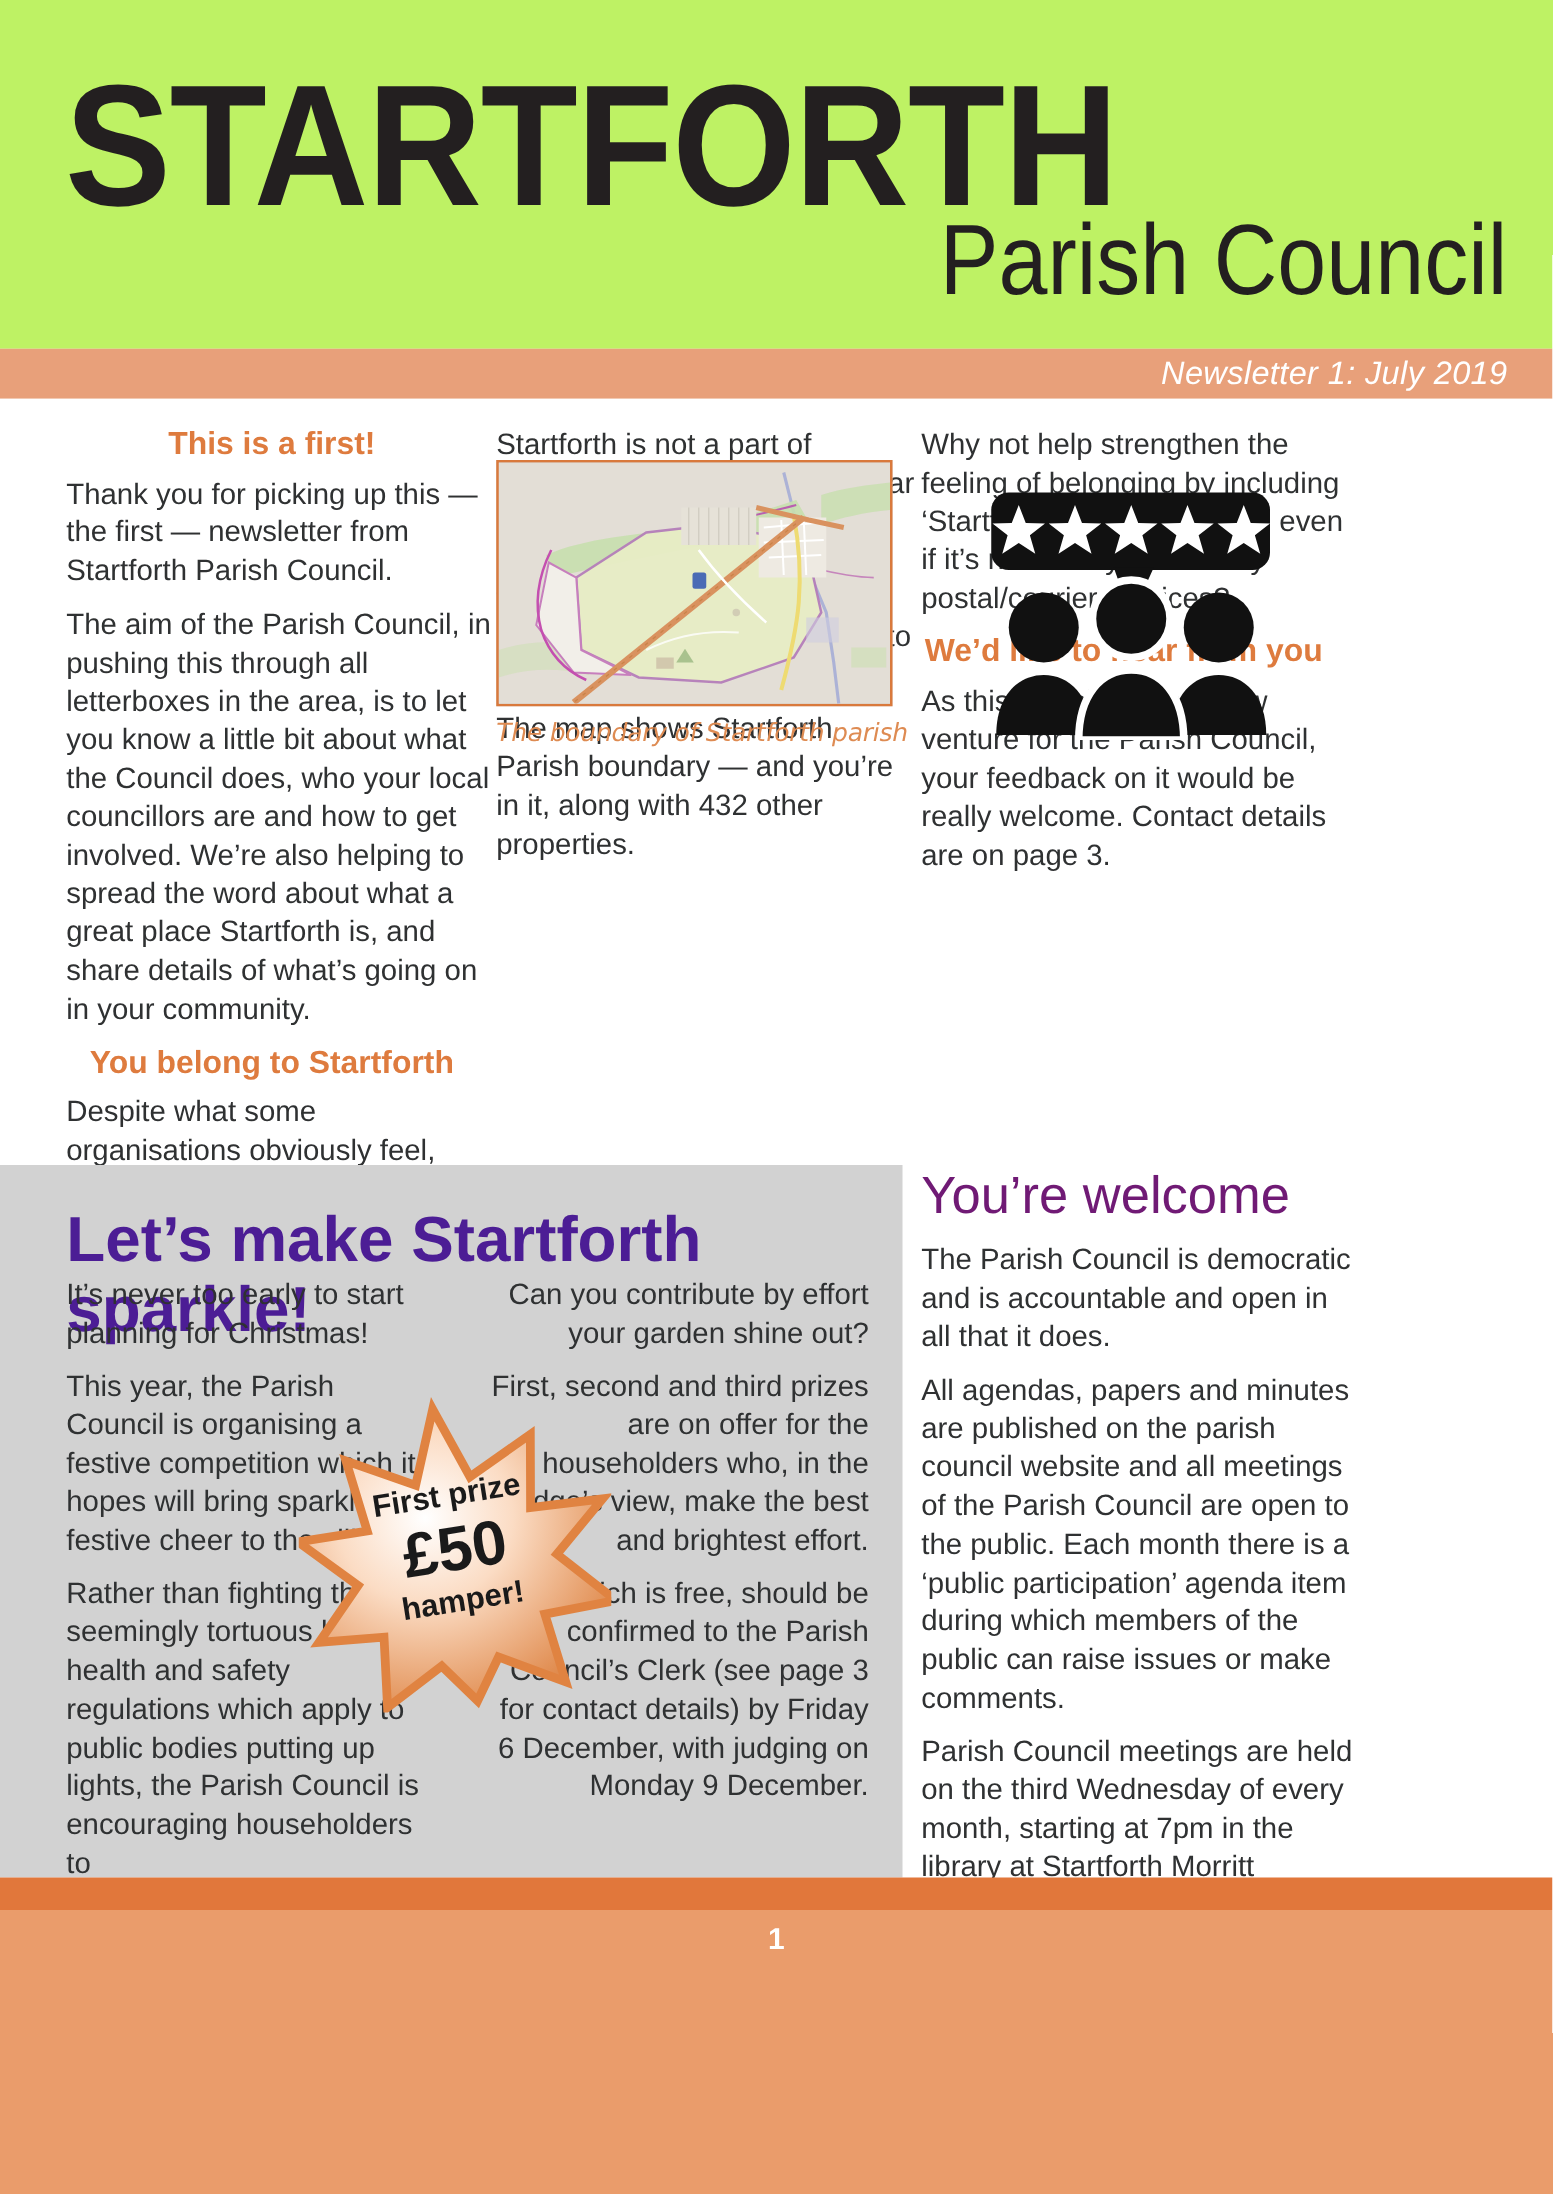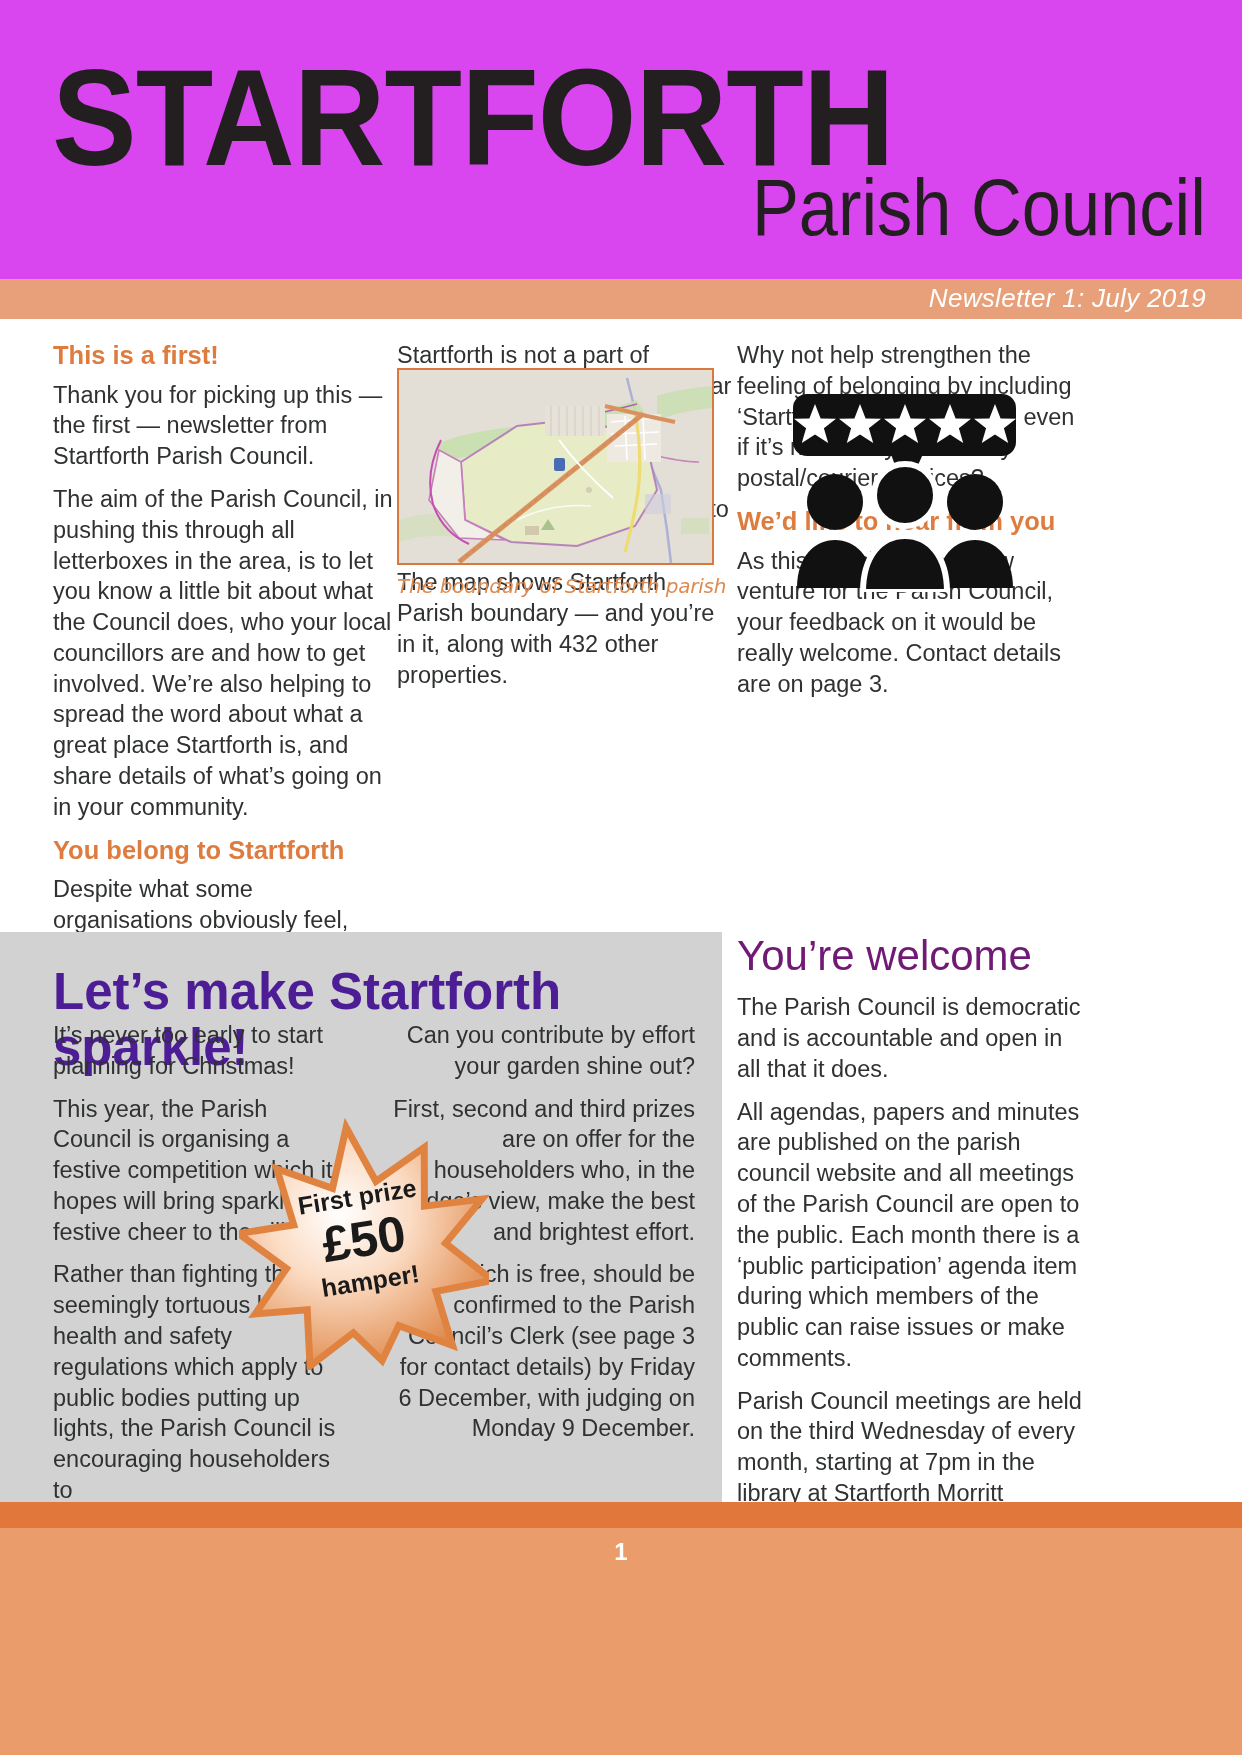--- a/index.html
+++ b/index.html
@@ -8,21 +8,21 @@
     width: 1242px; height: 1755px;
     background: #ffffff;
     font-family: "Liberation Sans", sans-serif;
     overflow: hidden;
     position: relative;
   }
 
   
   .masthead {
     position: absolute; left: 0; top: 0; width: 1242px; height: 279px;
-    background: #d946ef;
+    background: #bef264;
     overflow: hidden;
   }
   .masthead-title {
     position: absolute;
     left: 52px; top: 52px;
     font-size: 138px;
     line-height: 0.95;
     font-weight: 700;
     letter-spacing: -1px;
     color: #231f20;
@@ -64,20 +64,21 @@
   .col-1 { left: 53px;  width: 345px; }
   .col-2 { left: 397px; width: 340px; }
   .col-3 { left: 737px; width: 340px; }
 
   h3.sub {
     margin: 0 16px 9px 0;
     font-size: 25.5px;
     font-weight: 700;
     color: #DE7B3E;
     line-height: 1.2;
+    text-align: center;
   }
   p.body {
     margin: 0 0 12px 0;
     font-size: 23.5px;
     line-height: 1.31;
     color: #2f3132;
   }
   p.body:last-child { margin-bottom: 0; }
 
   

